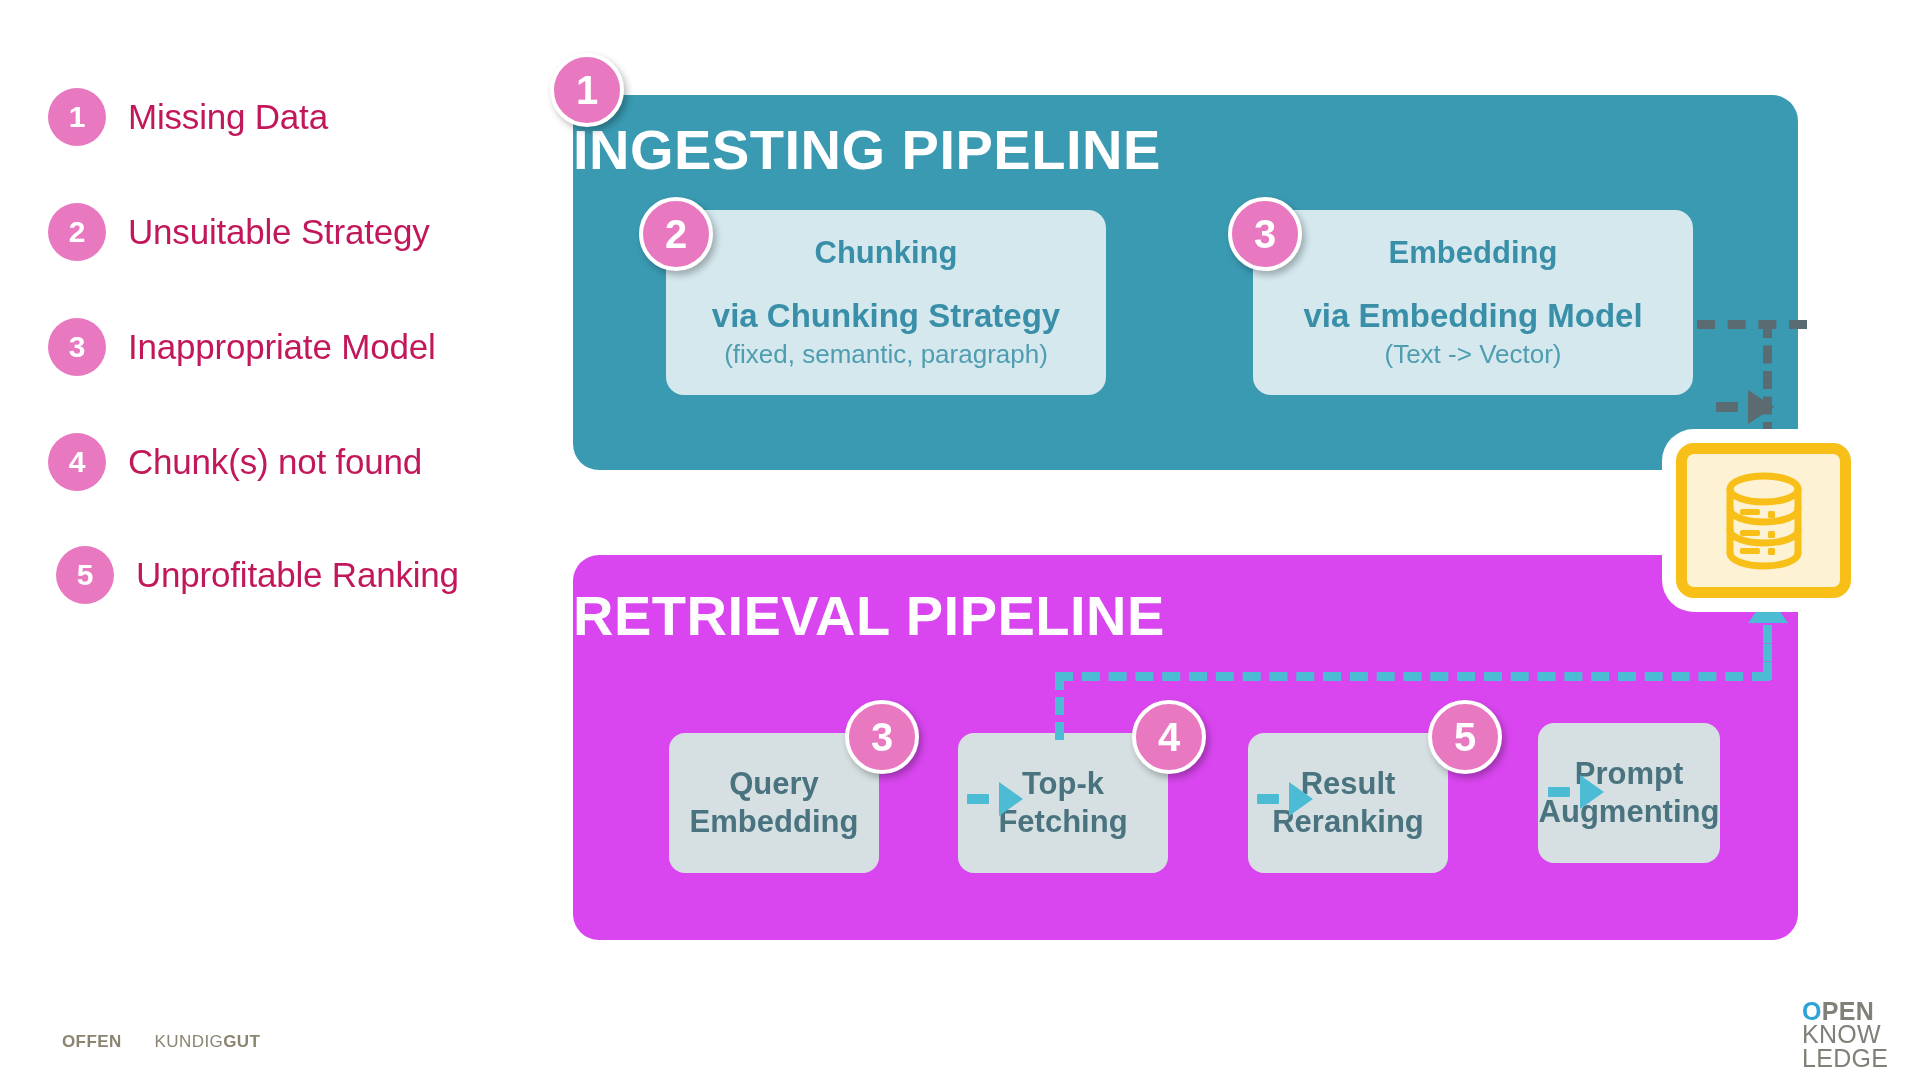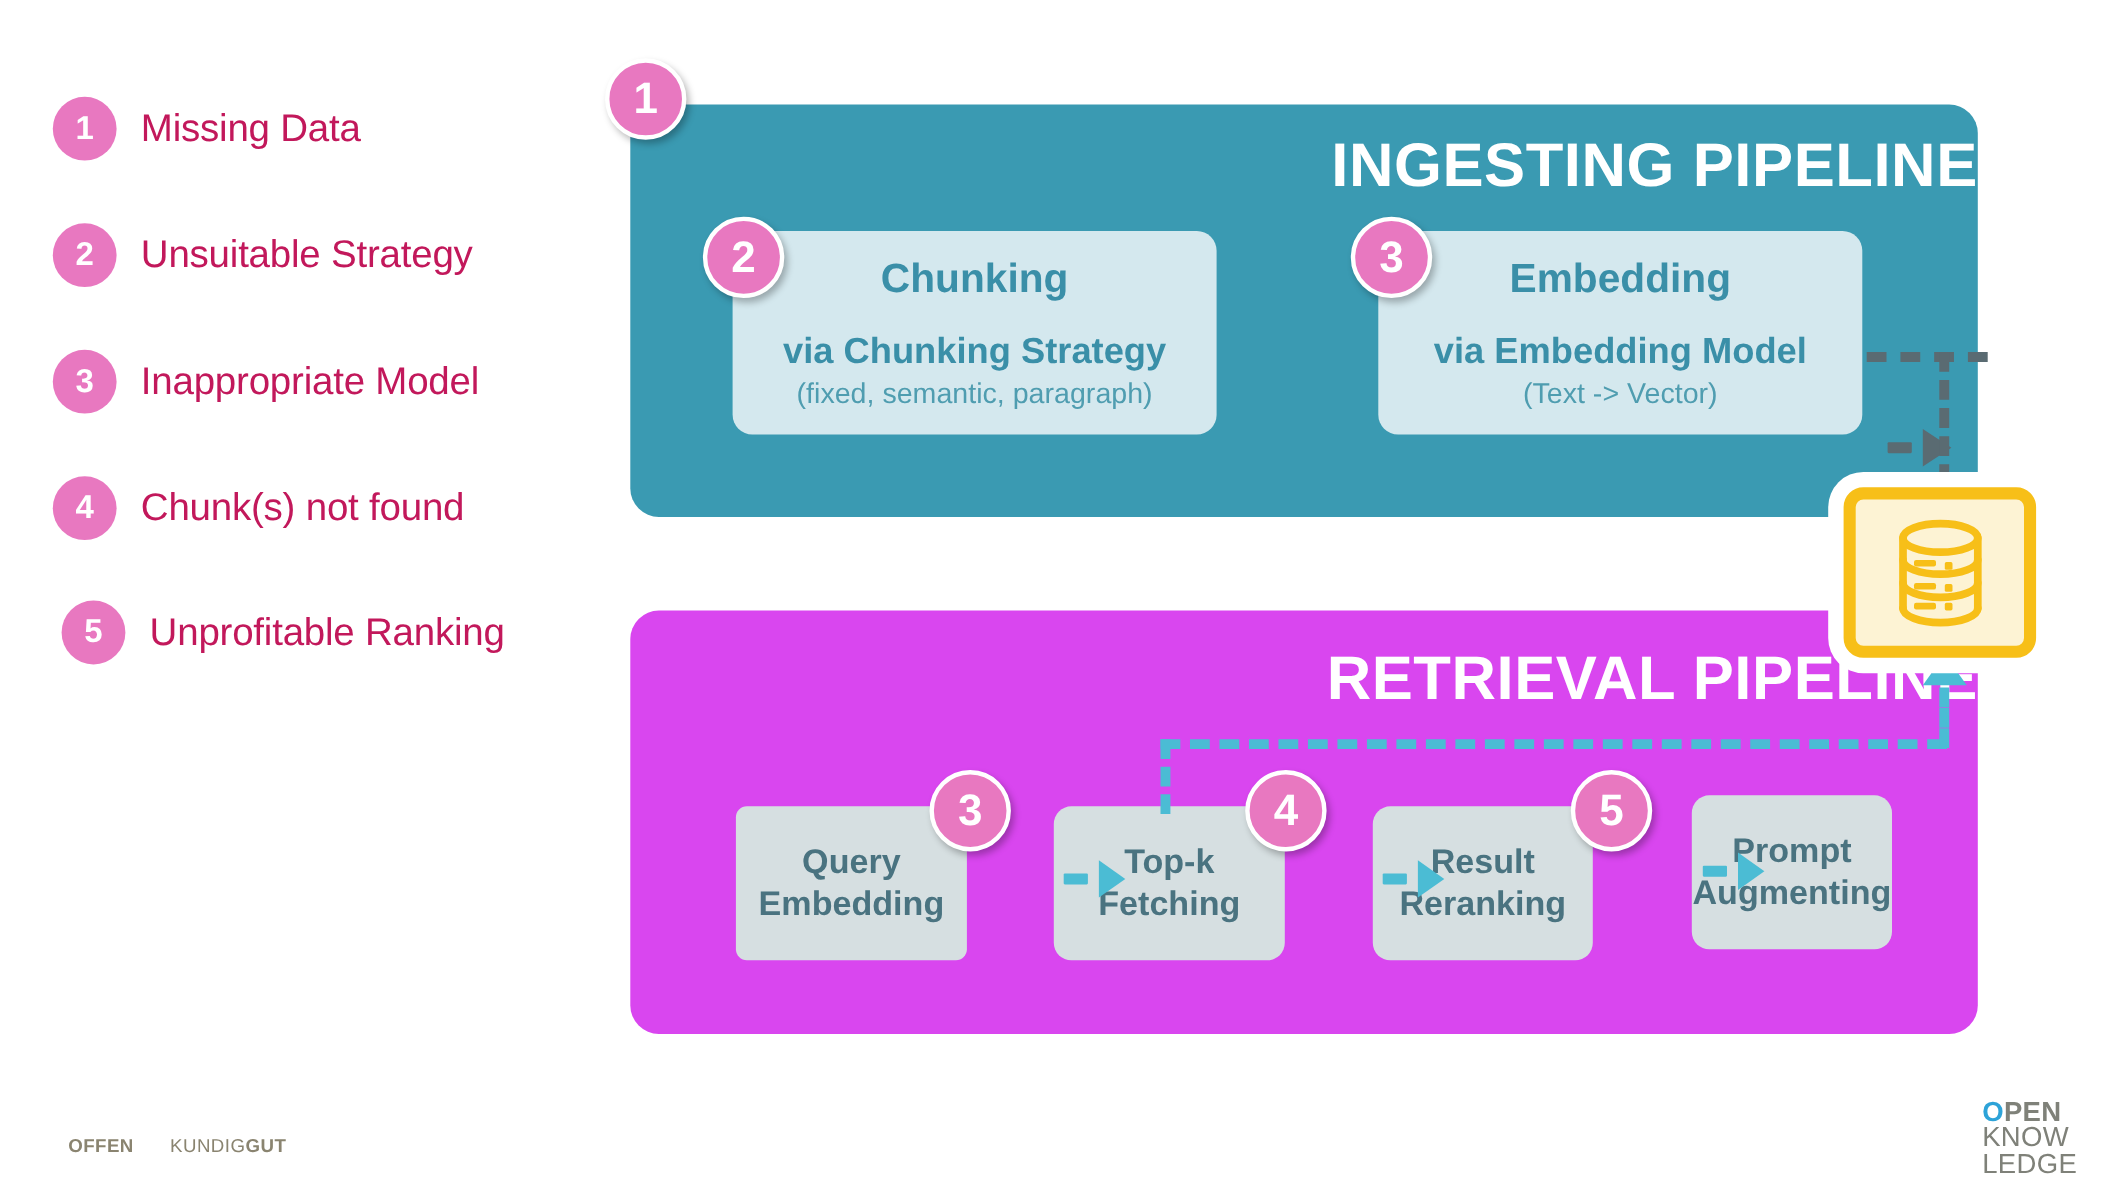--- a/index.html
+++ b/index.html
@@ -53,21 +53,21 @@
   
   .panel {
     position: absolute;
     border-radius: 26px;
     box-sizing: border-box;
   }
   .panel-title {
     position: absolute;
     left: 0;
     right: 0;
-    text-align: right;
+    text-align: left;
     color: #ffffff;
     font-size: 56px;
     font-weight: bold;
     letter-spacing: 0.5px;
   }
 
   
   #ingest-panel {
     left: 573px;
     top: 95px;
@@ -83,21 +83,21 @@
     border-radius: 18px;
     box-sizing: border-box;
     display: flex;
     flex-direction: column;
     align-items: center;
     justify-content: center;
     padding: 14px 18px;
   }
   .ingest-card-title {
     color: #3a8fa8;
-    font-size: 37px;
+    font-size: 31px;
     font-weight: bold;
     margin-bottom: 26px;
   }
   .ingest-card-sub1 {
     color: #3a8fa8;
     font-size: 33px;
     font-weight: bold;
     white-space: nowrap;
   }
   .ingest-card-sub2 {
@@ -128,21 +128,21 @@
     flex-direction: column;
     align-items: center;
     justify-content: center;
     color: #4a7380;
     font-size: 31px;
     font-weight: bold;
     line-height: 1.22;
     text-align: center;
     padding: 6px;
   }
-  #card-query    { left: 96px; top: 178px; width: 210px; height: 140px; border-radius: 10px; }
+  #card-query    { left: 96px; top: 178px; width: 210px; height: 140px; }
   #card-topk     { left: 385px; top: 178px; width: 210px; height: 140px; }
   #card-rerank   { left: 675px; top: 178px; width: 200px; height: 140px; }
   #card-prompt   { left: 965px; top: 168px; width: 182px; height: 140px; }
 
   
   .cyan-arrow, .gray-arrow {
     position: absolute;
     display: flex;
     align-items: center;
   }

